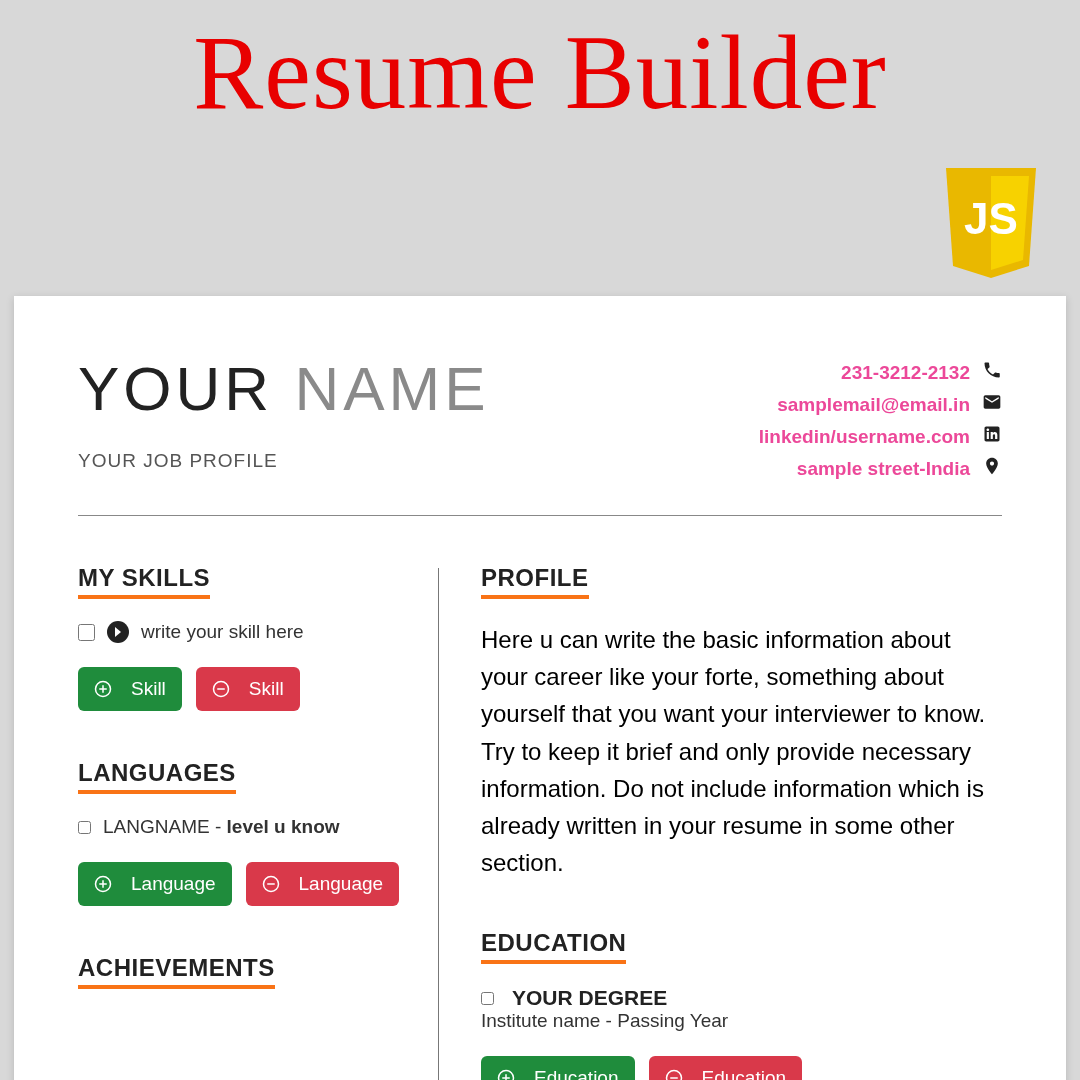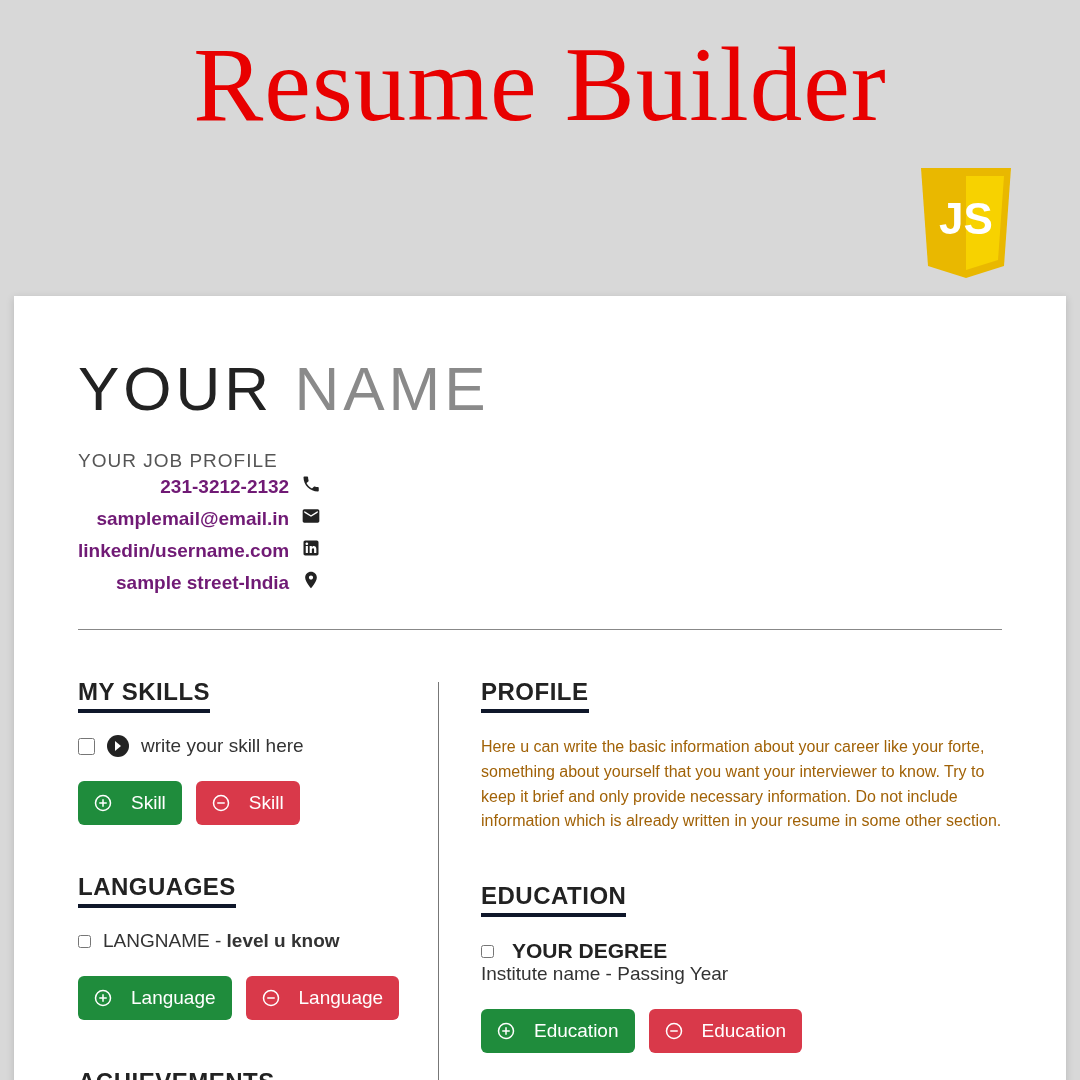--- a/index.html
+++ b/index.html
@@ -9,44 +9,43 @@
     background: #d8d8d8;
     font-family: "Segoe UI", Arial, sans-serif;
     overflow: hidden;
   }
   .page-title {
     font-family: "Didot", "Bodoni MT", "Times New Roman", serif;
     font-size: 105px;
     color: #e80000;
     font-weight: 400;
     text-align: center;
-    padding-top: 24px;
+    padding-top: 12px;
     letter-spacing: 1px;
   }
   .js-badge {
     position: absolute;
     top: 168px;
-    right: 64px;
+    right: 39px;
     width: 100px;
     height: 110px;
   }
   .resume-card {
     position: absolute;
     left: 14px;
     top: 296px;
     width: 1052px;
     background: #ffffff;
     box-shadow: 0 2px 8px rgba(0,0,0,0.15);
     padding: 62px 64px 0 64px;
   }
   .header-row {
     display: flex;
     justify-content: space-between;
     align-items: flex-start;
-    flex-direction: column;
   }
   .name-block { flex: 1; }
   .name {
     font-size: 62px;
     font-weight: 300;
     letter-spacing: 4px;
     color: #222;
     line-height: 1;
   }
   .name .last { color: #8a8a8a; }
@@ -62,21 +61,21 @@
     flex-direction: column;
     align-items: flex-end;
     gap: 7px;
     margin-top: 2px;
   }
   .contact-row {
     display: flex;
     align-items: center;
     gap: 12px;
     font-size: 19px;
-    color: #701a75;
+    color: #ec4899;
     font-weight: 600;
   }
   .contact-row svg { width: 20px; height: 20px; fill: #222; }
   .divider {
     margin-top: 34px;
     border: none;
     border-top: 1px solid #888;
   }
   .body-row {
     display: flex;
@@ -96,21 +95,21 @@
     padding-left: 42px;
   }
   .section { margin-bottom: 48px; }
   .section-title {
     font-size: 24px;
     font-weight: 700;
     color: #222;
     letter-spacing: 0.5px;
     display: inline-block;
     padding-bottom: 3px;
-    border-bottom: 4px solid #0f172a;
+    border-bottom: 4px solid #f97316;
   }
   .section-body { margin-top: 22px; }
   .item-row {
     display: flex;
     align-items: center;
     gap: 12px;
     font-size: 19px;
     color: #333;
   }
   .item-row input[type="checkbox"] {
@@ -149,22 +148,22 @@
     display: flex;
     align-items: center;
     gap: 12px;
     font-size: 19px;
     color: #333;
     margin-top: 0;
   }
   .lang-row .name-part { font-weight: 400; }
   .lang-row .level-part { font-weight: 700; }
   .profile-text {
-    font-size: 16px;
-    color: #a16207;
+    font-size: 24px;
+    color: #000000;
     line-height: 1.55;
   }
   .edu-row {
     display: flex;
     align-items: center;
     gap: 18px;
     font-size: 21px;
     font-weight: 700;
     color: #222;
   }

